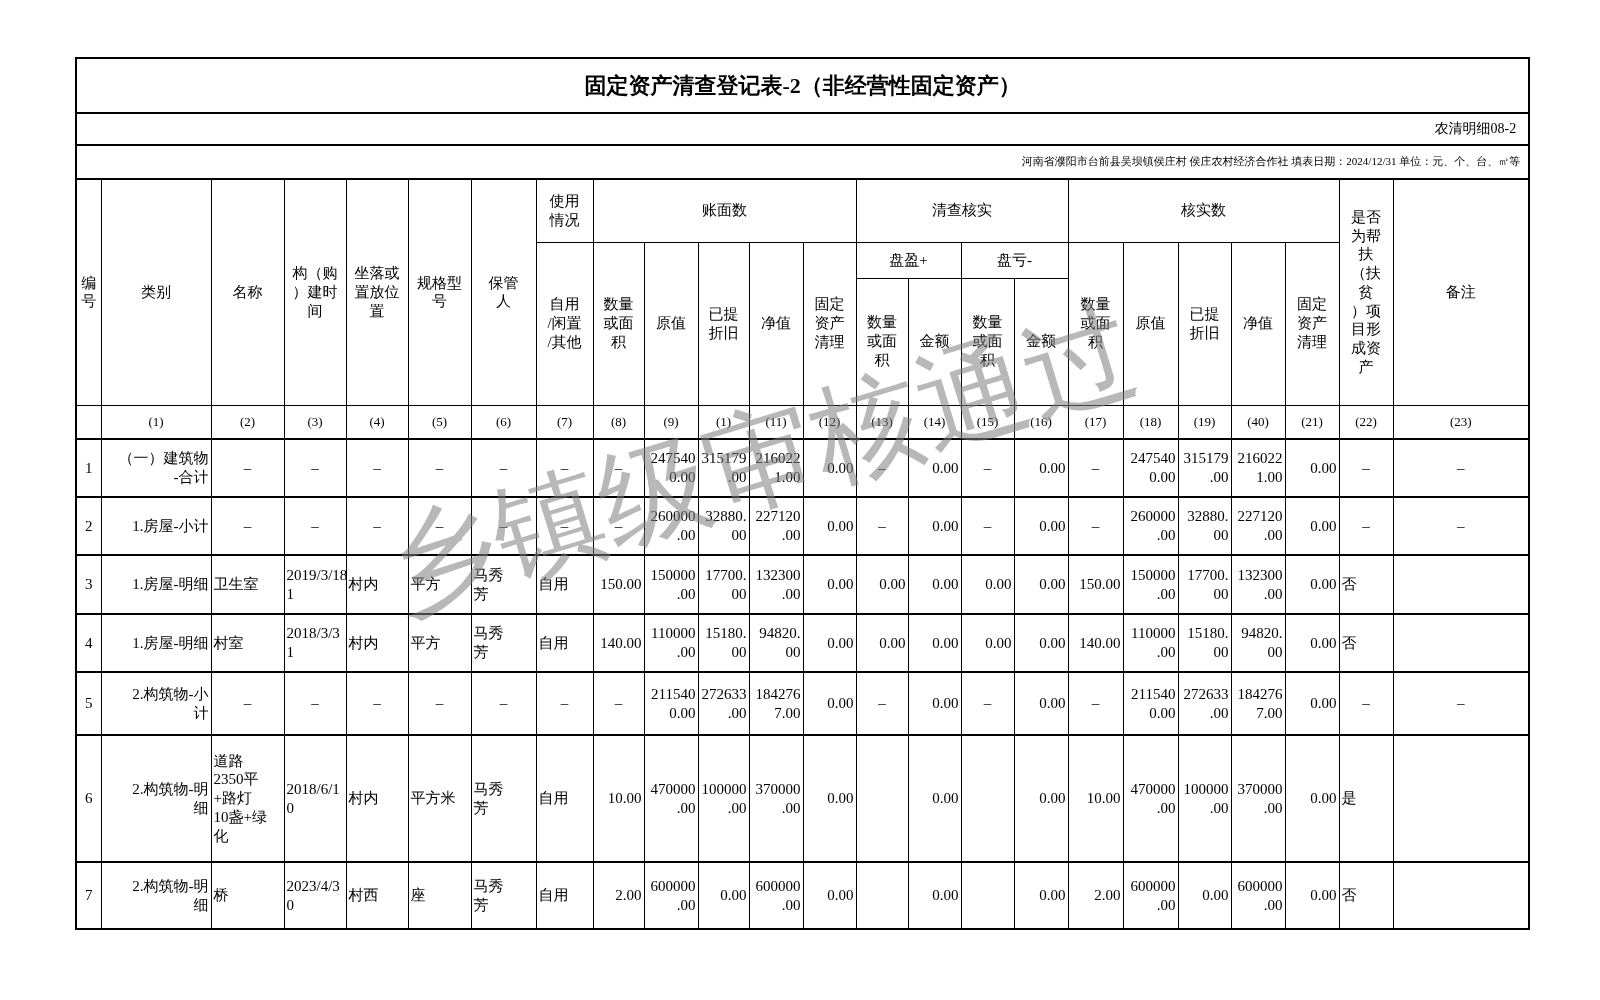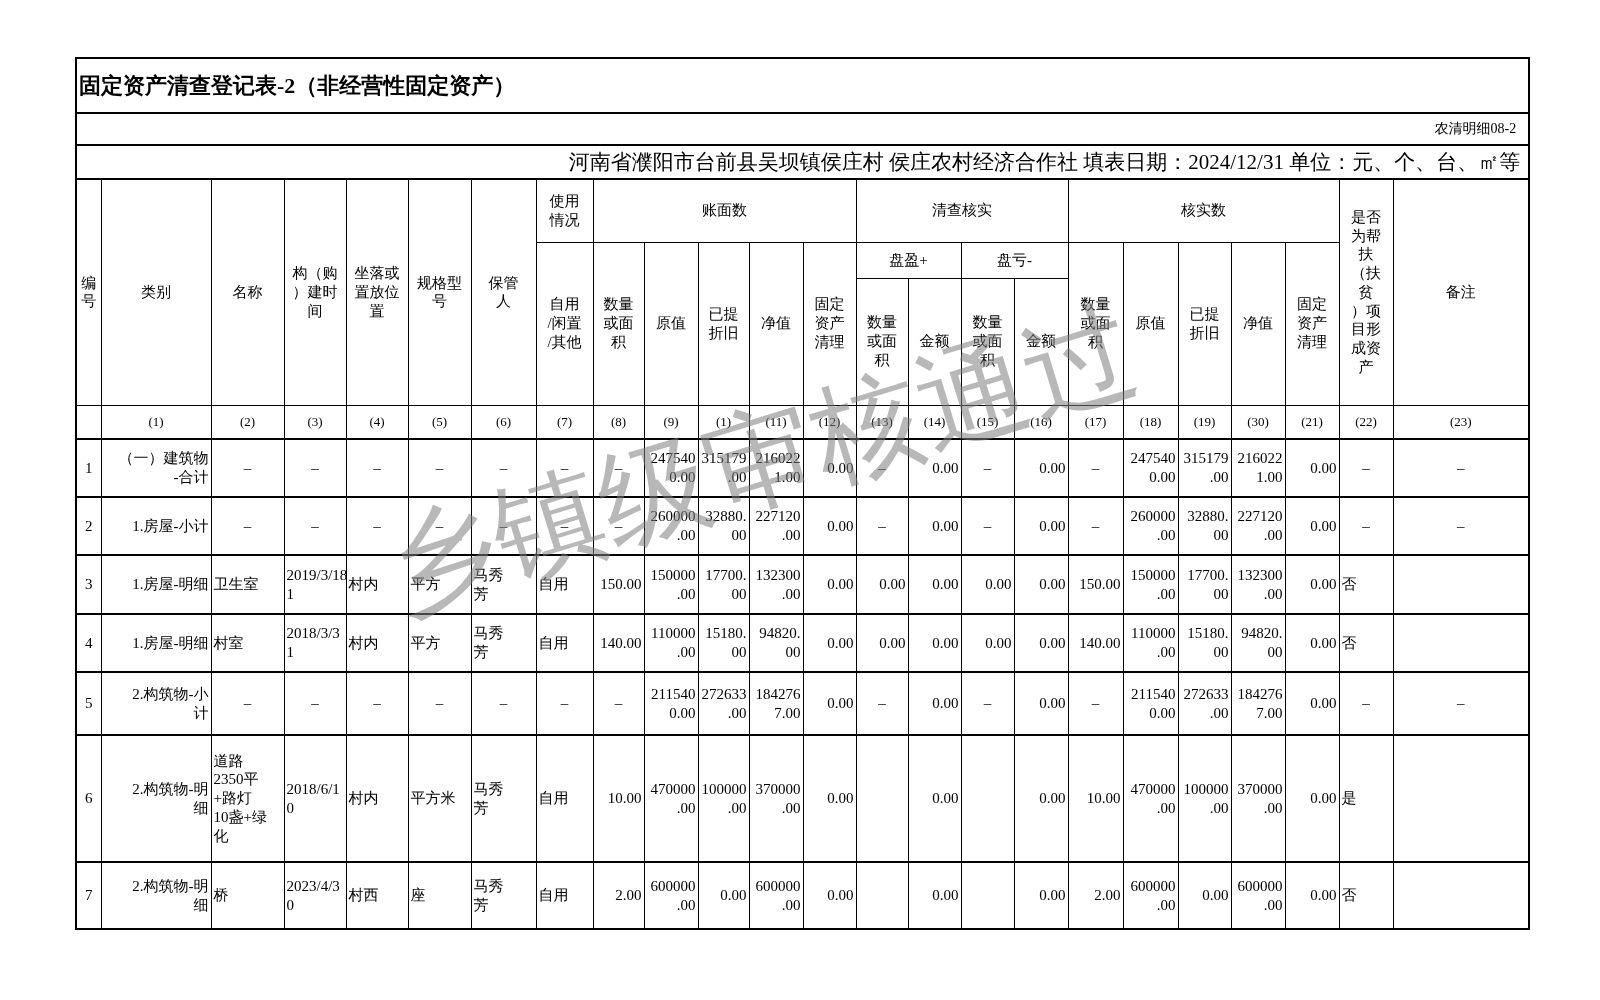--- a/index.html
+++ b/index.html
@@ -2,23 +2,23 @@
 <html><head>
 <meta charset="utf-8">
 <style>
   html,body{margin:0;padding:0;background:#fff;}
   .page{position:relative;width:1600px;height:1000px;background:#fff;overflow:hidden;
         font-family:"Liberation Serif","DejaVu Serif",serif;color:#000;}
   table.sheet{position:absolute;left:75px;top:57px;width:1453px;border-collapse:collapse;
         table-layout:fixed;border:2px solid #000;}
   table.sheet td,table.sheet th{border:1px solid #000;font-weight:normal;vertical-align:middle;
         white-space:pre-line;font-size:15px;line-height:1.25;padding:0 2px;overflow:hidden;}
-  tr.title-row td{border-bottom:2px solid #000;font-weight:bold;font-size:22px;height:53px;}
+  tr.title-row td{border-bottom:2px solid #000;text-align:center;font-weight:bold;font-size:22px;height:53px;}
   tr.code-row td{border-bottom:2px solid #000;text-align:right;font-size:14px;height:30px;padding-right:12px;}
-  tr.info-row td{border-bottom:2px solid #000;text-align:right;font-size:21px;height:32px;padding-right:8px;}
+  tr.info-row td{border-bottom:2px solid #000;text-align:right;font-size:11px;height:32px;padding-right:8px;}
   tr.h1{height:63px;} tr.h2{height:36px;} tr.h3{height:127px;}
   tr.h1 th,tr.h2 th,tr.h3 th{text-align:center;}
   tr.nums{height:34px;}
   tr.nums td{text-align:center;font-size:13px;border-bottom:2px solid #000;}
   tr.datarow td{border-bottom:2px solid #000;}
   td.l{text-align:left;padding-left:5px;}
   td.cat{text-align:right;padding-left:7px;}
   td.r{text-align:right;padding-right:3px;}
   td.c{text-align:center;}
   .watermark{position:absolute;left:390px;top:500px;transform:rotate(-17deg);transform-origin:left center;
@@ -152,21 +152,21 @@
       <td>(1)</td>
       <td>(11)</td>
       <td>(12)</td>
       <td>(13)</td>
       <td>(14)</td>
       <td>(15)</td>
       <td>(16)</td>
       <td>(17)</td>
       <td>(18)</td>
       <td>(19)</td>
-      <td>(30)</td>
+      <td>(40)</td>
       <td>(21)</td>
       <td>(22)</td>
       <td>(23)</td>
     </tr>
 
     </tbody>
       <tbody id="data-rows">
         <tr class="datarow" style="height: 58px;">
           <td class="c">1</td>
           <td class="cat">（一）建筑物

